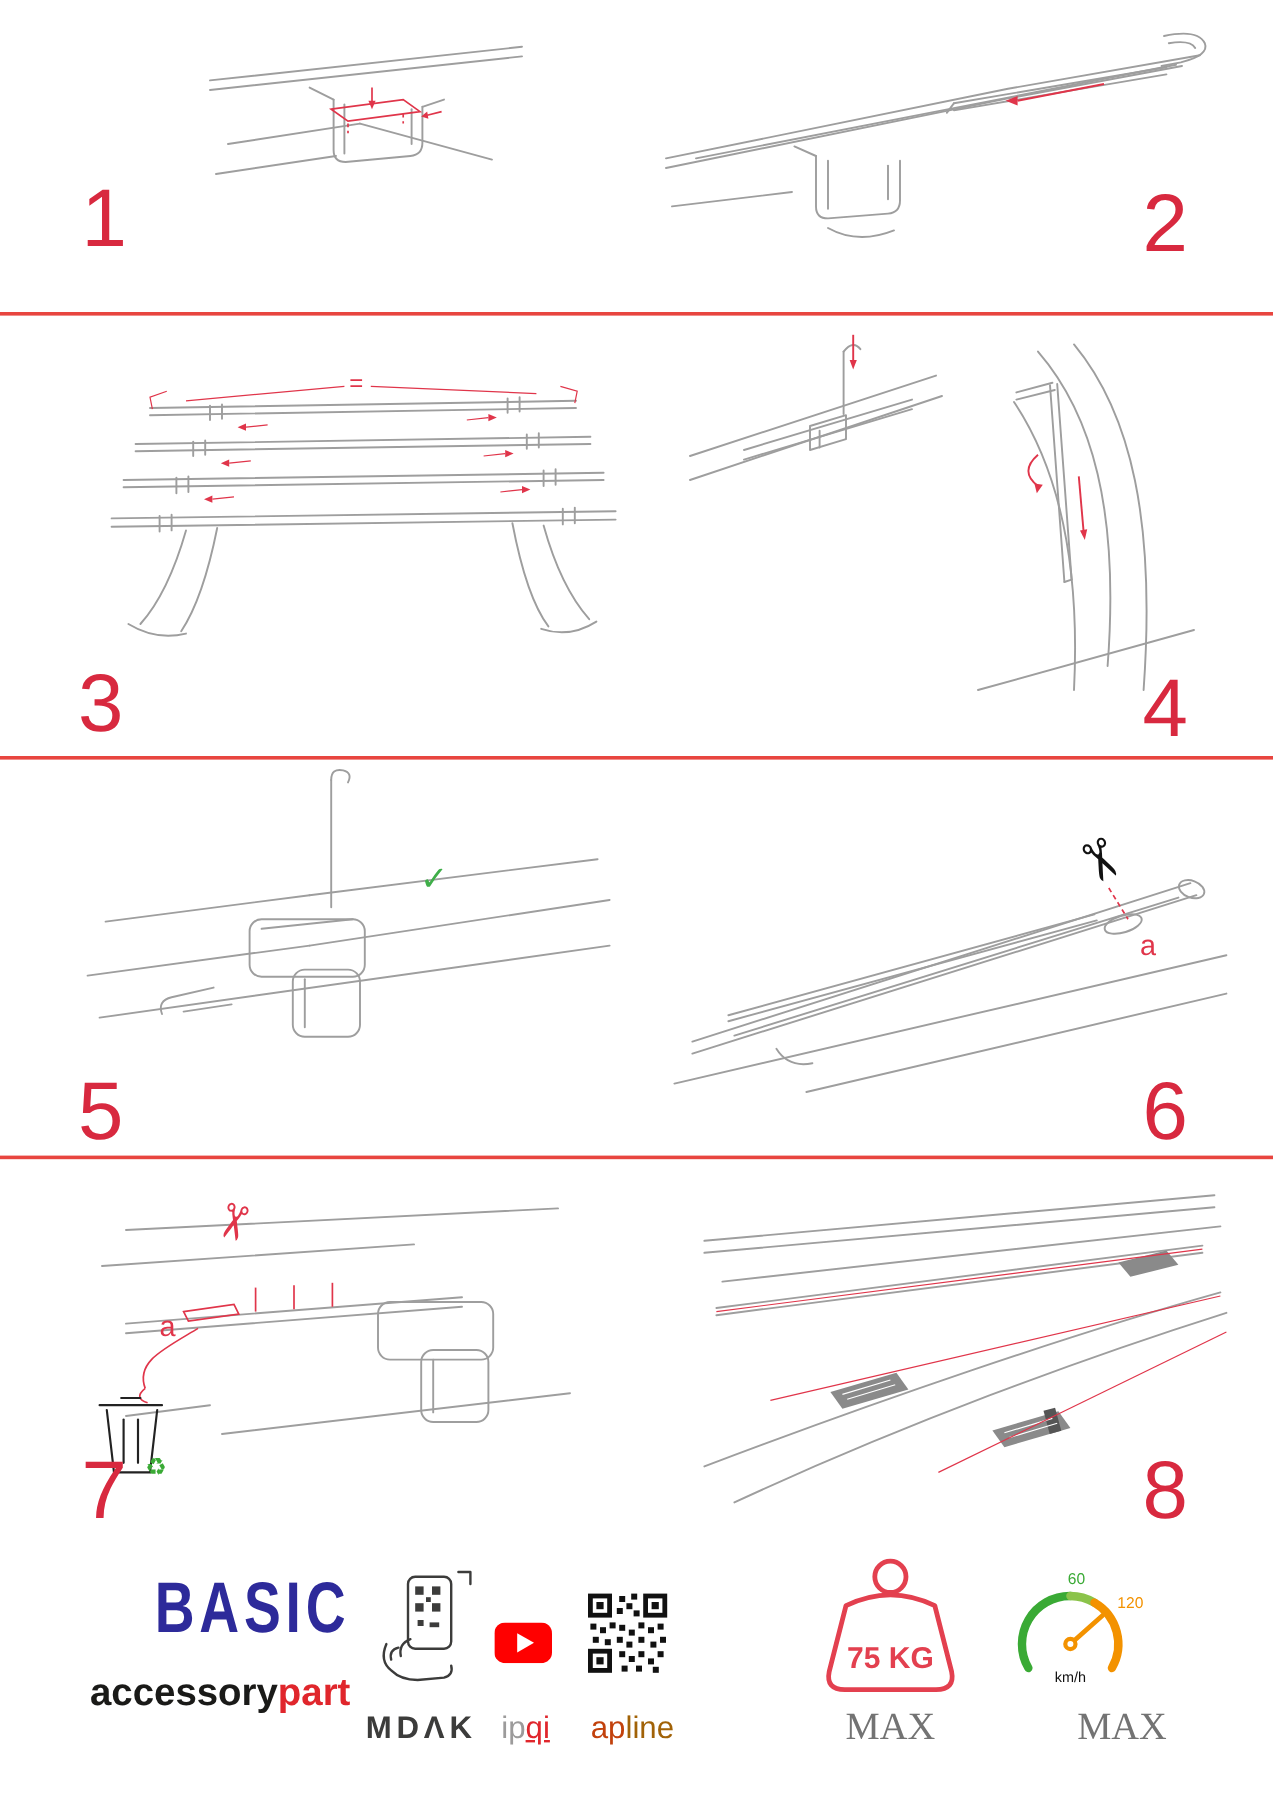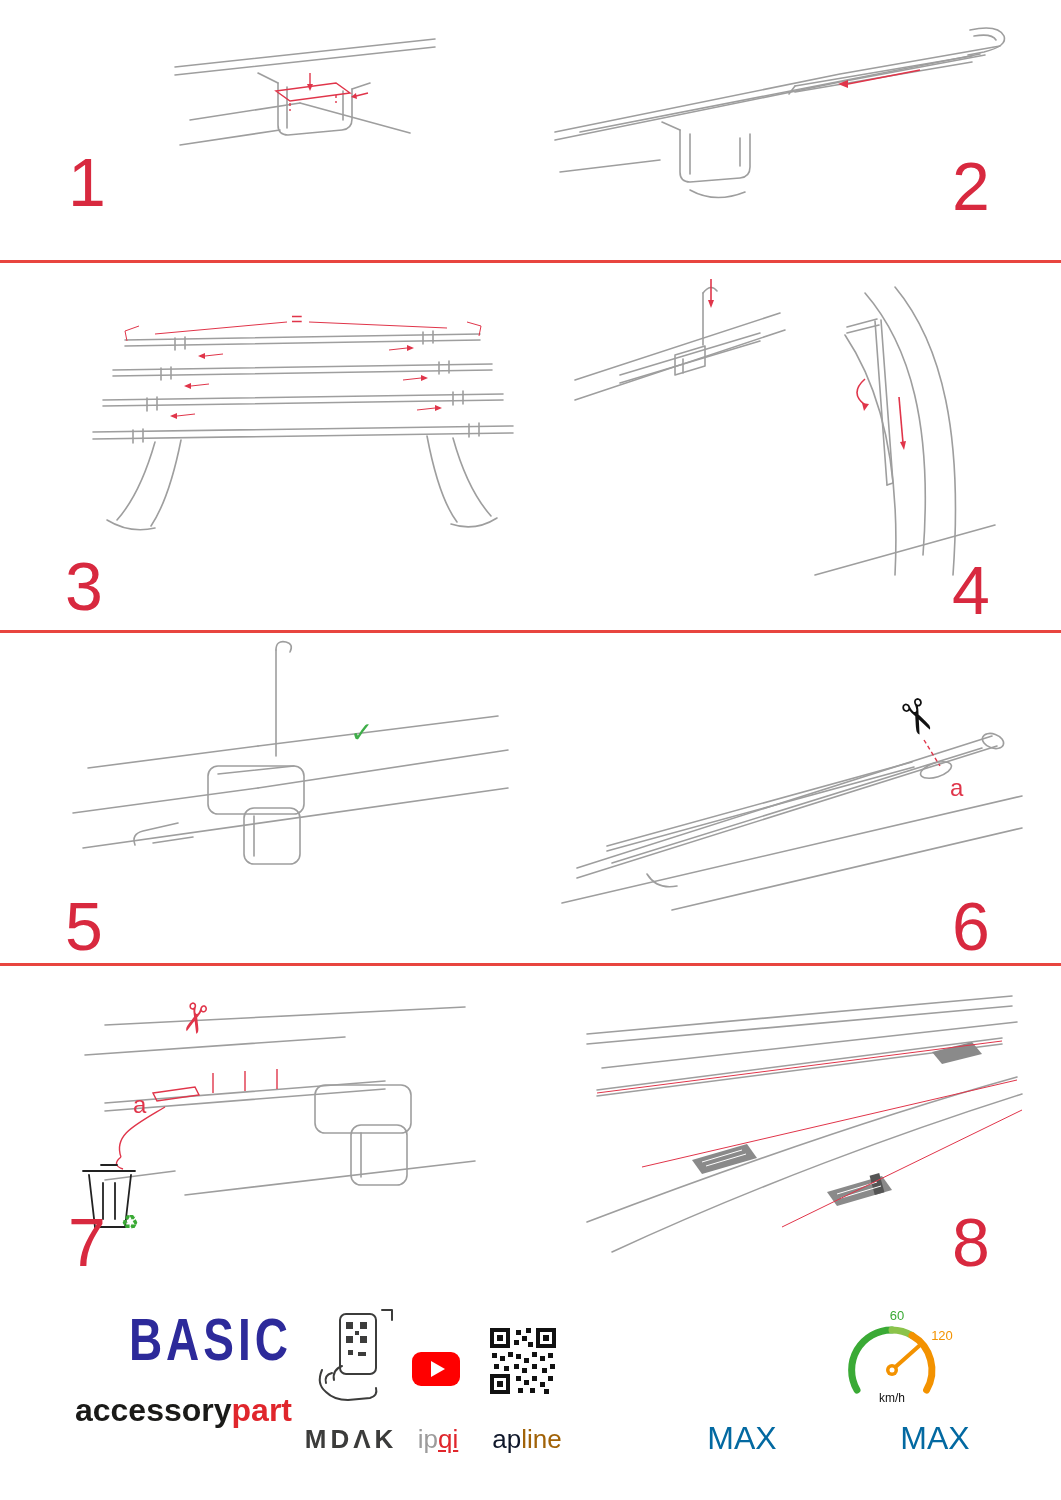--- a/index.html
+++ b/index.html
@@ -24,23 +24,23 @@
   }
   .brand-sub{margin-top:18px;font-size:32px;font-weight:700;letter-spacing:0px;}
   .brand-sub .black{color:#1a1a18;}
   .brand-sub .red{color:#e0262c;}
   .mdak-label{position:absolute;left:296px;top:1424px;width:110px;text-align:center;
     font-size:26px;letter-spacing:4px;color:#3c3c3b;font-weight:bold;}
   .ipqi-label{position:absolute;left:398px;top:1424px;width:80px;text-align:center;font-size:26px;}
   .ipqi-label .gray{color:#9c9b9b;margin-top:35px;}
   .ipqi-label .red{color:#e0262c;text-decoration:underline;}
   .apline-label{position:absolute;left:482px;top:1424px;width:90px;text-align:center;font-size:26px;font-weight:500;}
-  .apline-label .dark{color:#0f172a;}
+  .apline-label .dark{color:#c2410c;}
   .apline-label .red{color:#a16207;text-align:right;}
-  .max-label{position:absolute;font-size:32px;color:#0369a1;font-weight:400;text-align:center;}
+  .max-label{position:absolute;font-size:32px;color:#737373;font-weight:400;text-align:center;font-family:Liberation Serif, serif;}
 </style>
 </head>
 <body>
 
 <div class="page">
 
   <div class="illus" style="left:160px;top:25px;">
     <svg width="290" height="205" viewBox="0 0 290 205">
       <g stroke="#9e9e9e" stroke-width="1.6" fill="none" stroke-linecap="round" stroke-linejoin="round">
         <path d="M15,42 L275,14"></path>
@@ -375,20 +375,29 @@
         <rect x="30" y="62" width="5" height="5"></rect>
           <rect x="42" y="62" width="5" height="5"></rect>
           <rect x="56" y="63" width="5" height="5"></rect>
       </g>
     </svg>
   </div>
   <div class="apline-label">
     <span class="dark">ap</span><span class="red">line</span>
   </div>
 
+  <div class="illus" style="left:672px;top:1292px;">
+    <svg width="140" height="128" viewBox="0 0 140 128">
+      <g stroke="#e3404f" stroke-width="4" fill="none" stroke-linecap="round" stroke-linejoin="round">
+        <circle cx="70" cy="22" r="13"></circle>
+        <path d="M33,46 q37,-18 74,0 l14,55 q3,15 -13,15 h-76 q-16,0 -13,-15 z"></path>
+      </g>
+      <text x="70" y="98" text-anchor="middle" fill="#e3404f" font-size="25" font-weight="bold" font-family="Liberation Sans, sans-serif">75 KG</text>
+    </svg>
+  </div>
   <div class="max-label" style="left:672px;top:1420px;width:140px;">MAX</div>
 
   <div class="illus" style="left:829px;top:1290px;margin-top:16px;">
     <svg width="126" height="124" viewBox="0 0 126 124">
       <g fill="none" stroke-linecap="round" stroke-width="7">
         <path d="M28,84 A40,40 0 0 1 63,24" stroke="#3aaa35"></path>
         <path d="M63,24 A40,40 0 0 1 83,29.5" stroke="#8bc34a"></path>
         <path d="M83,29.5 A40,40 0 0 1 97.6,84" stroke="#f39200"></path>
       </g>
       <line x1="63" y1="64" x2="90" y2="40" stroke="#f39200" stroke-width="4" stroke-linecap="round"></line>

